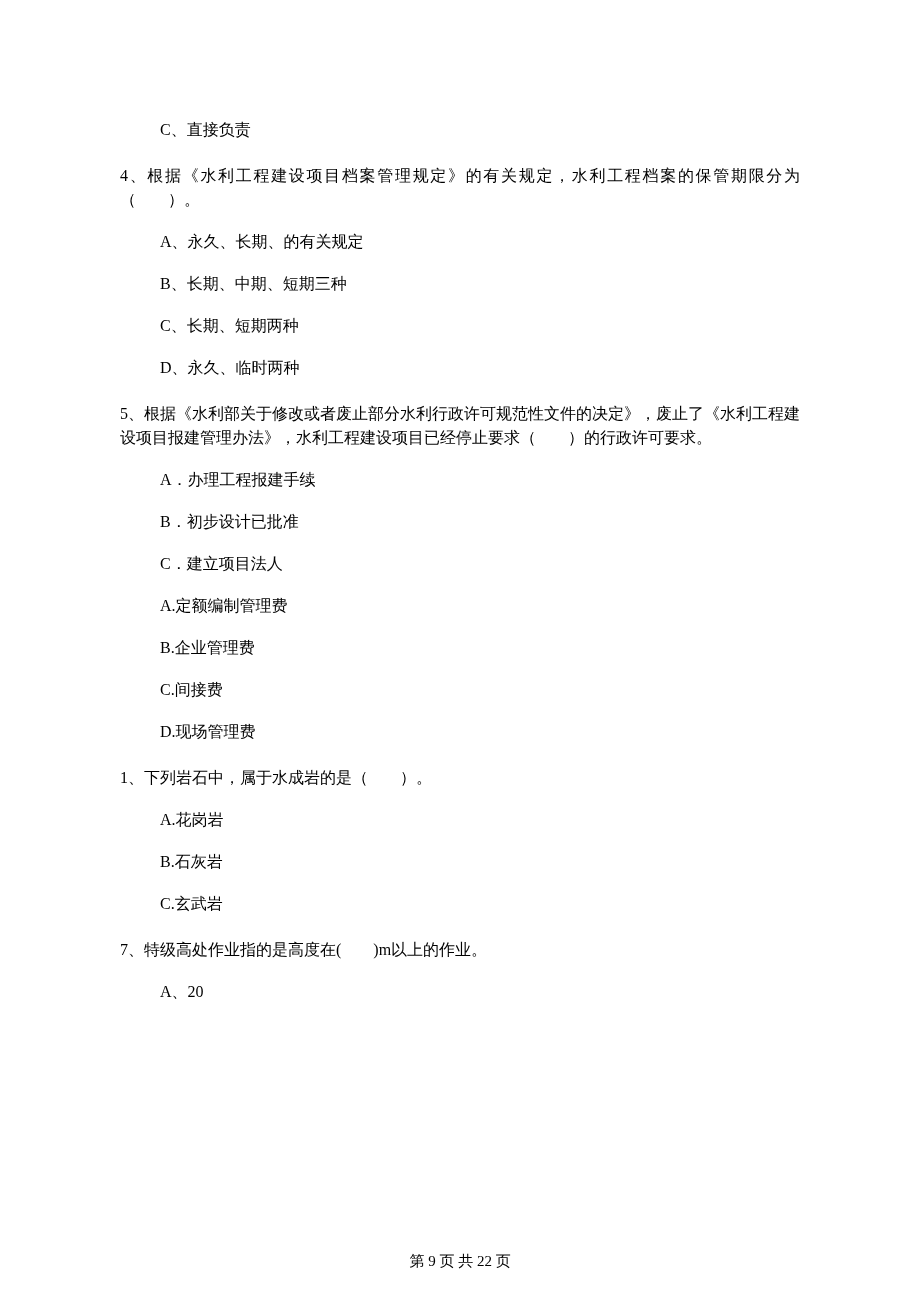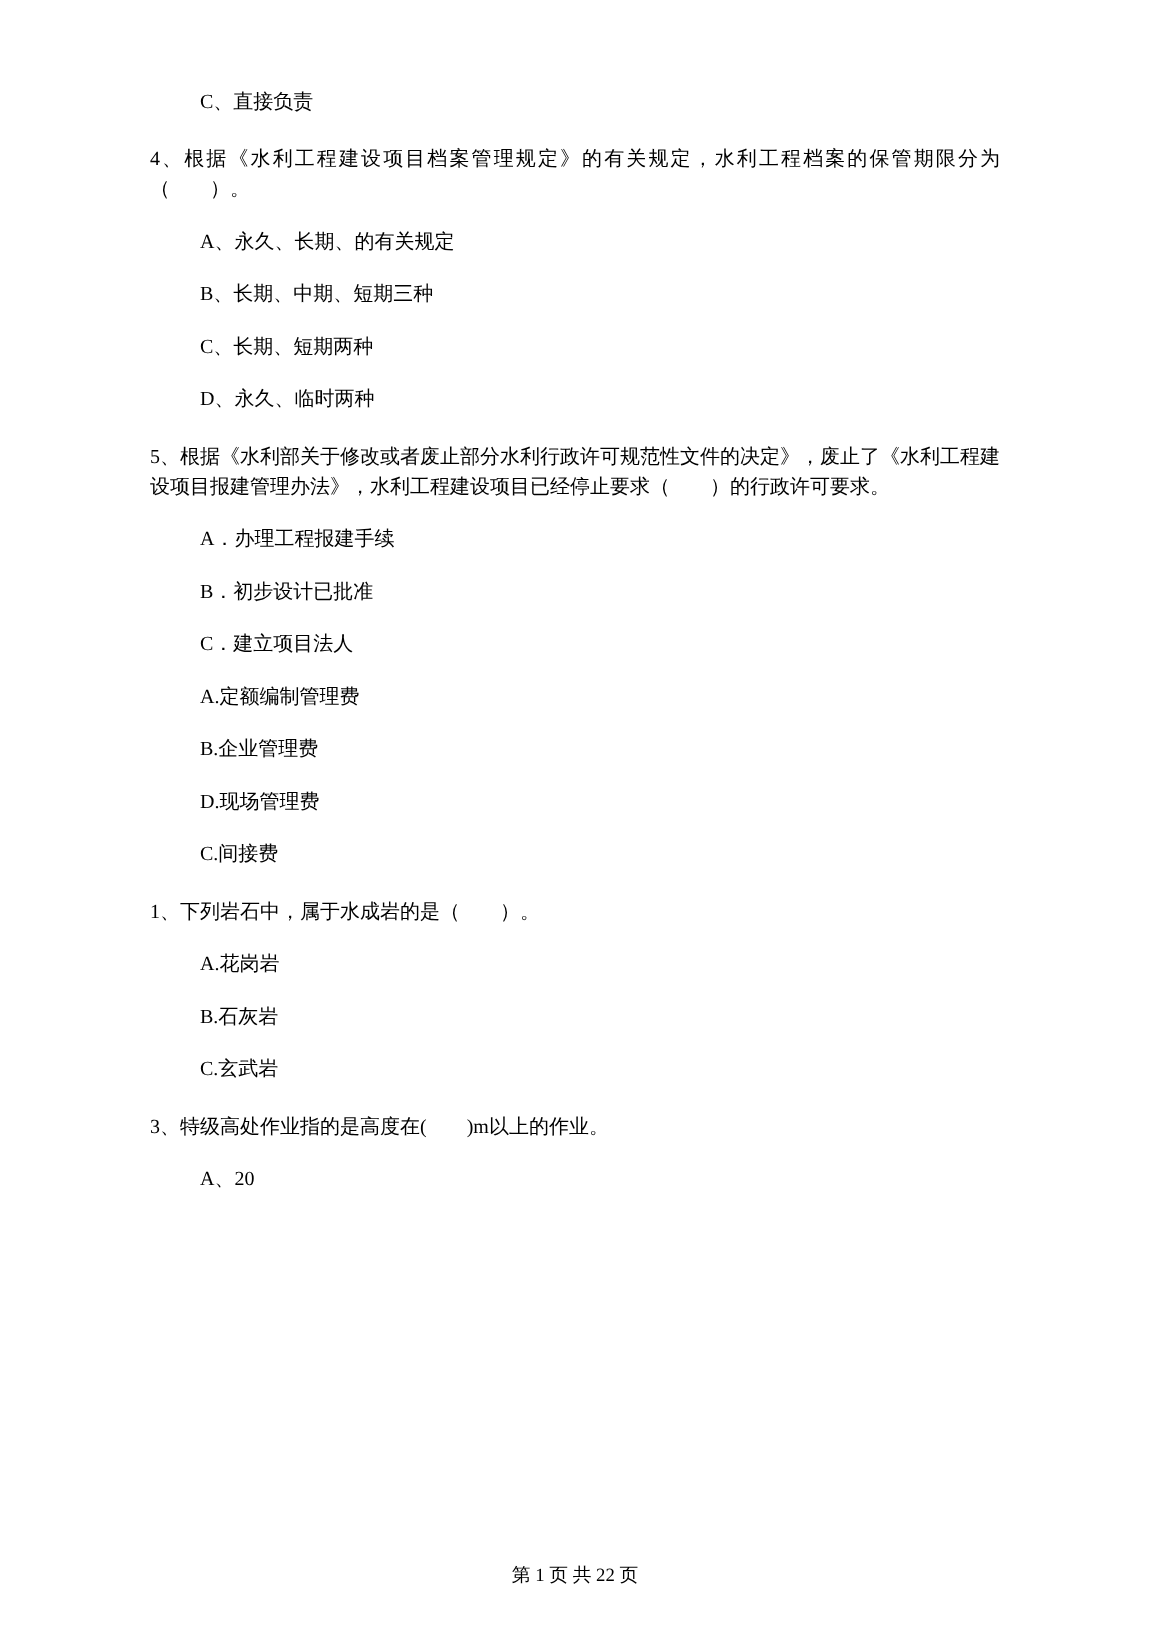--- a/index.html
+++ b/index.html
@@ -8,21 +8,21 @@
     background: #ffffff;
     font-family: "SimSun", "宋体", serif;
     font-size: 16px;
     color: #000000;
     line-height: 1.5;
   }
   .page {
     width: 920px;
     min-height: 1302px;
     margin: 0 auto;
-    padding: 52px 120px 40px 120px;
+    padding: 100px 120px 40px 120px;
     box-sizing: border-box;
     position: relative;
   }
   .option {
     margin: 18px 0 18px 40px;
   }
   .question {
     margin: 22px 0 18px 0;
     text-align: justify;
   }
@@ -48,25 +48,25 @@
   <div class="option">C、长期、短期两种</div>
   <div class="option">D、永久、临时两种</div>
 
   <div class="question">5、根据《水利部关于修改或者废止部分水利行政许可规范性文件的决定》，废止了《水利工程建设项目报建管理办法》，水利工程建设项目已经停止要求（　　）的行政许可要求。</div>
   <div class="option">A．办理工程报建手续</div>
   <div class="option">B．初步设计已批准</div>
   <div class="option">C．建立项目法人</div>
 
   <div class="option">A.定额编制管理费</div>
   <div class="option">B.企业管理费</div>
+  <div class="option">C.间接费</div>
   <div class="option">D.现场管理费</div>
-  <div class="option">C.间接费</div>
 
   <div class="question">1、下列岩石中，属于水成岩的是（　　）。</div>
   <div class="option">A.花岗岩</div>
   <div class="option">B.石灰岩</div>
   <div class="option">C.玄武岩</div>
 
-  <div class="question">3、特级高处作业指的是高度在(　　)m以上的作业。</div>
+  <div class="question">7、特级高处作业指的是高度在(　　)m以上的作业。</div>
   <div class="option">A、20</div>
 
-  <div class="footer">第 1 页 共 22 页</div>
+  <div class="footer">第 9 页 共 22 页</div>
 </div>
 
 </body></html>

